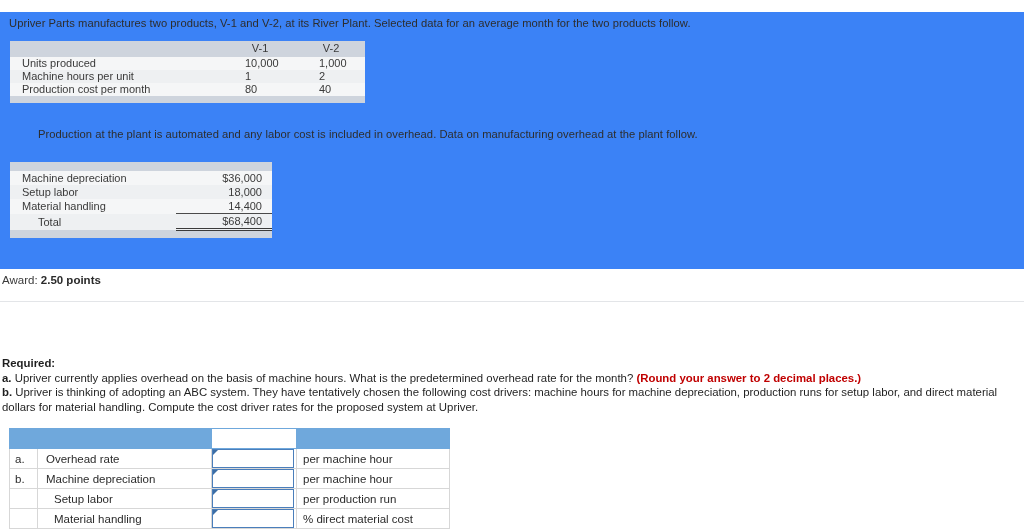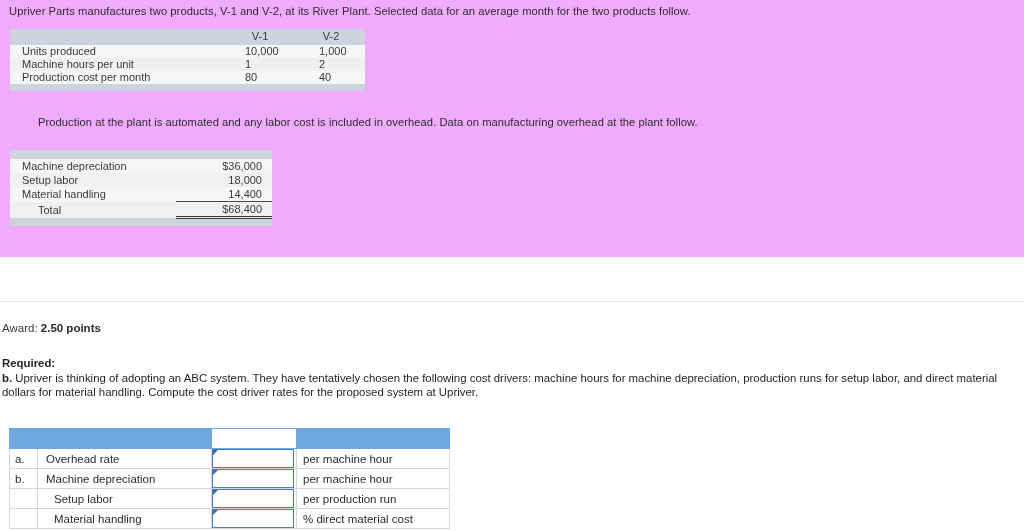--- a/index.html
+++ b/index.html
@@ -13,24 +13,24 @@
     font-family: "Liberation Sans", sans-serif;
     color: #2b2b2b;
     font-size: 11px;
     overflow: hidden;
     position: relative;
   }
 
   
   #problem-band {
     position: absolute;
-    left: 0; top: 0;
+    left: 0; top: 12px;
     width: 1024px;
     height: 257px;
-    background: #f0abfc;
+    background: #3b82f6;
   }
   #intro-text-1 {
     position: absolute;
     left: 9px; top: 5px;
     font-size: 11.2px;
     color: #2d2d2d;
     letter-spacing: 0.05px;
     white-space: nowrap;
   }
   #intro-text-2 {
@@ -112,21 +112,20 @@
   }
   #overhead-table tfoot tr { background: #ced4dd; height: 7px; }
   #overhead-table tfoot td { height: 7px; }
 
   
   #award-line {
     position: absolute;
     left: 2px; top: 274px;
     font-size: 11.5px;
     color: #3a3a3a;
-    margin-top: 48px;
   }
   #award-line .award-label { color: #3a3a3a; }
   #award-line .award-value { font-weight: bold; color: #2a2a2a; }
 
   #divider-1 {
     position: absolute;
     left: 0; top: 301px;
     width: 1024px;
     height: 1px;
     background: #e3e5e8;
@@ -314,20 +313,25 @@
   <span class="award-value">2.50 points</span>
 </div>
 
 <div id="divider-1"></div>
 
 <div id="required-block">
   <p>
     <span class="req-heading">Required:</span>
   </p>
   <p>
+    <span class="req-letter">a.</span>
+    <span>Upriver currently applies overhead on the basis of machine hours. What is the predetermined overhead rate for the month?</span>
+    <span class="req-note">(Round your answer to 2 decimal places.)</span>
+  </p>
+  <p>
     <span class="req-letter">b.</span>
     <span>Upriver is thinking of adopting an ABC system. They have tentatively chosen the following cost drivers: machine hours for machine depreciation, production runs for setup labor, and direct material dollars for material handling. Compute the cost driver rates for the proposed system at Upriver.</span>
   </p>
 </div>
 
 <table id="answer-table">
   <thead>
     <tr>
       <th class="ans-ref"></th>
       <th class="ans-name"></th>

